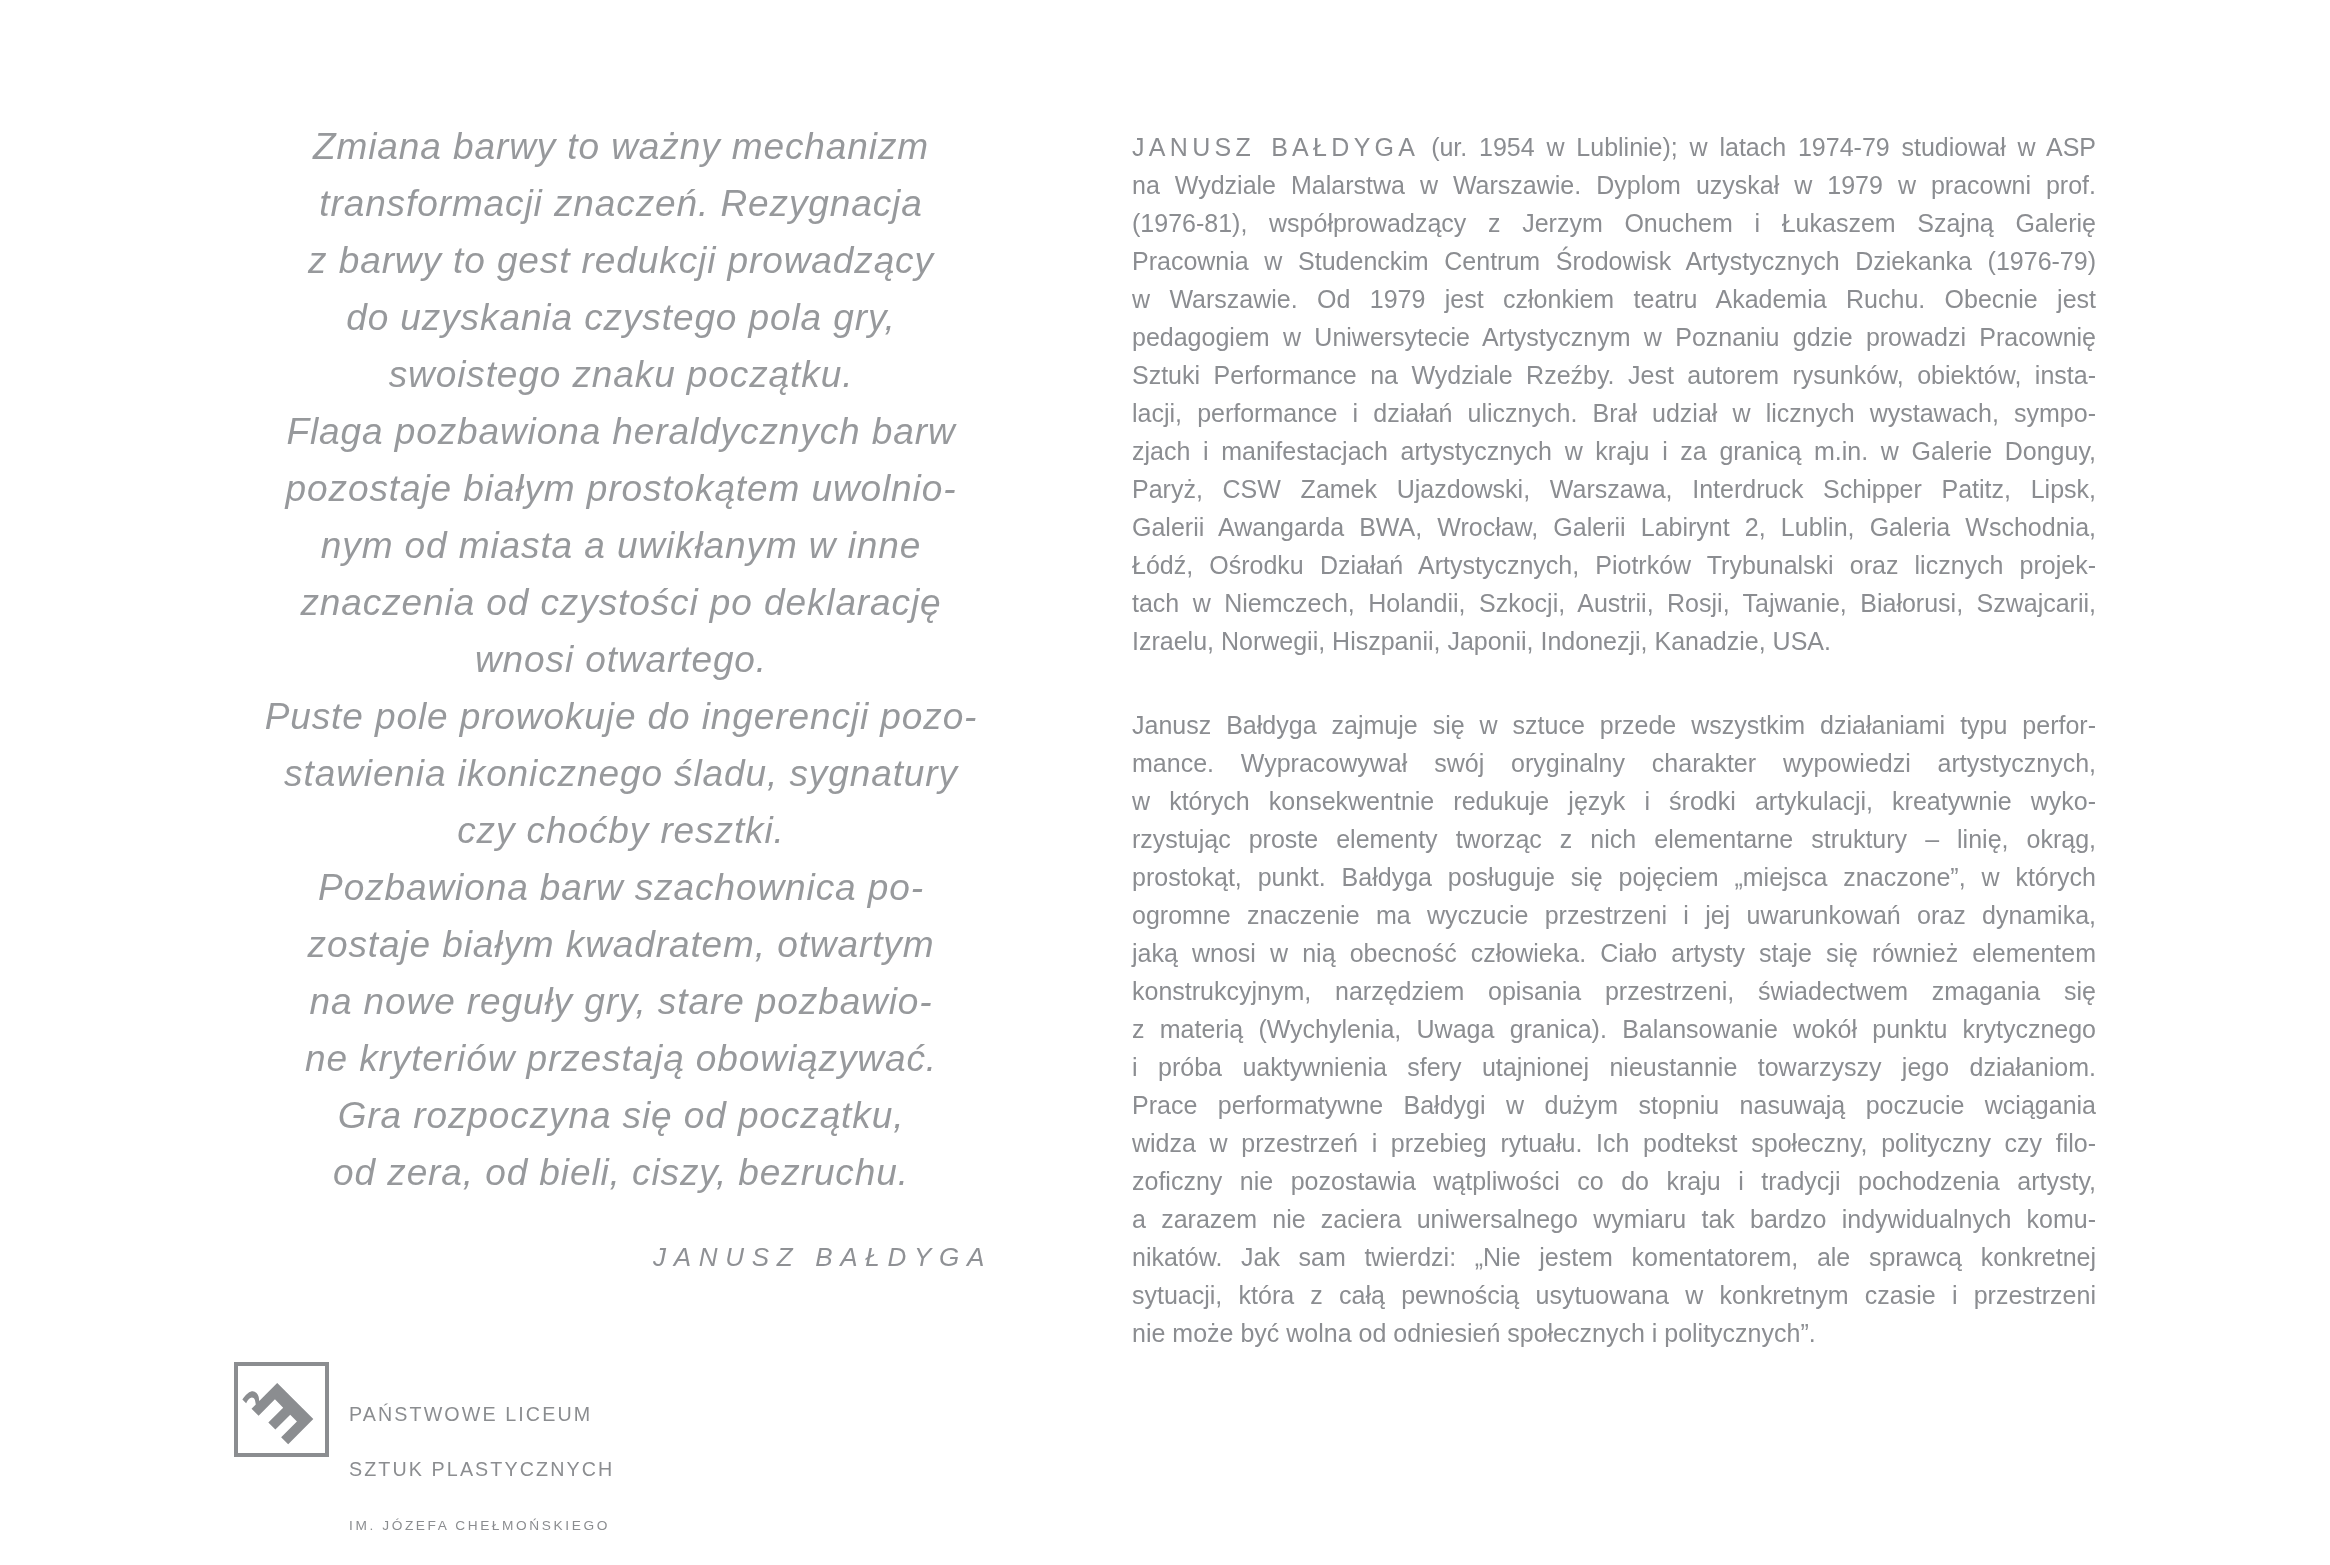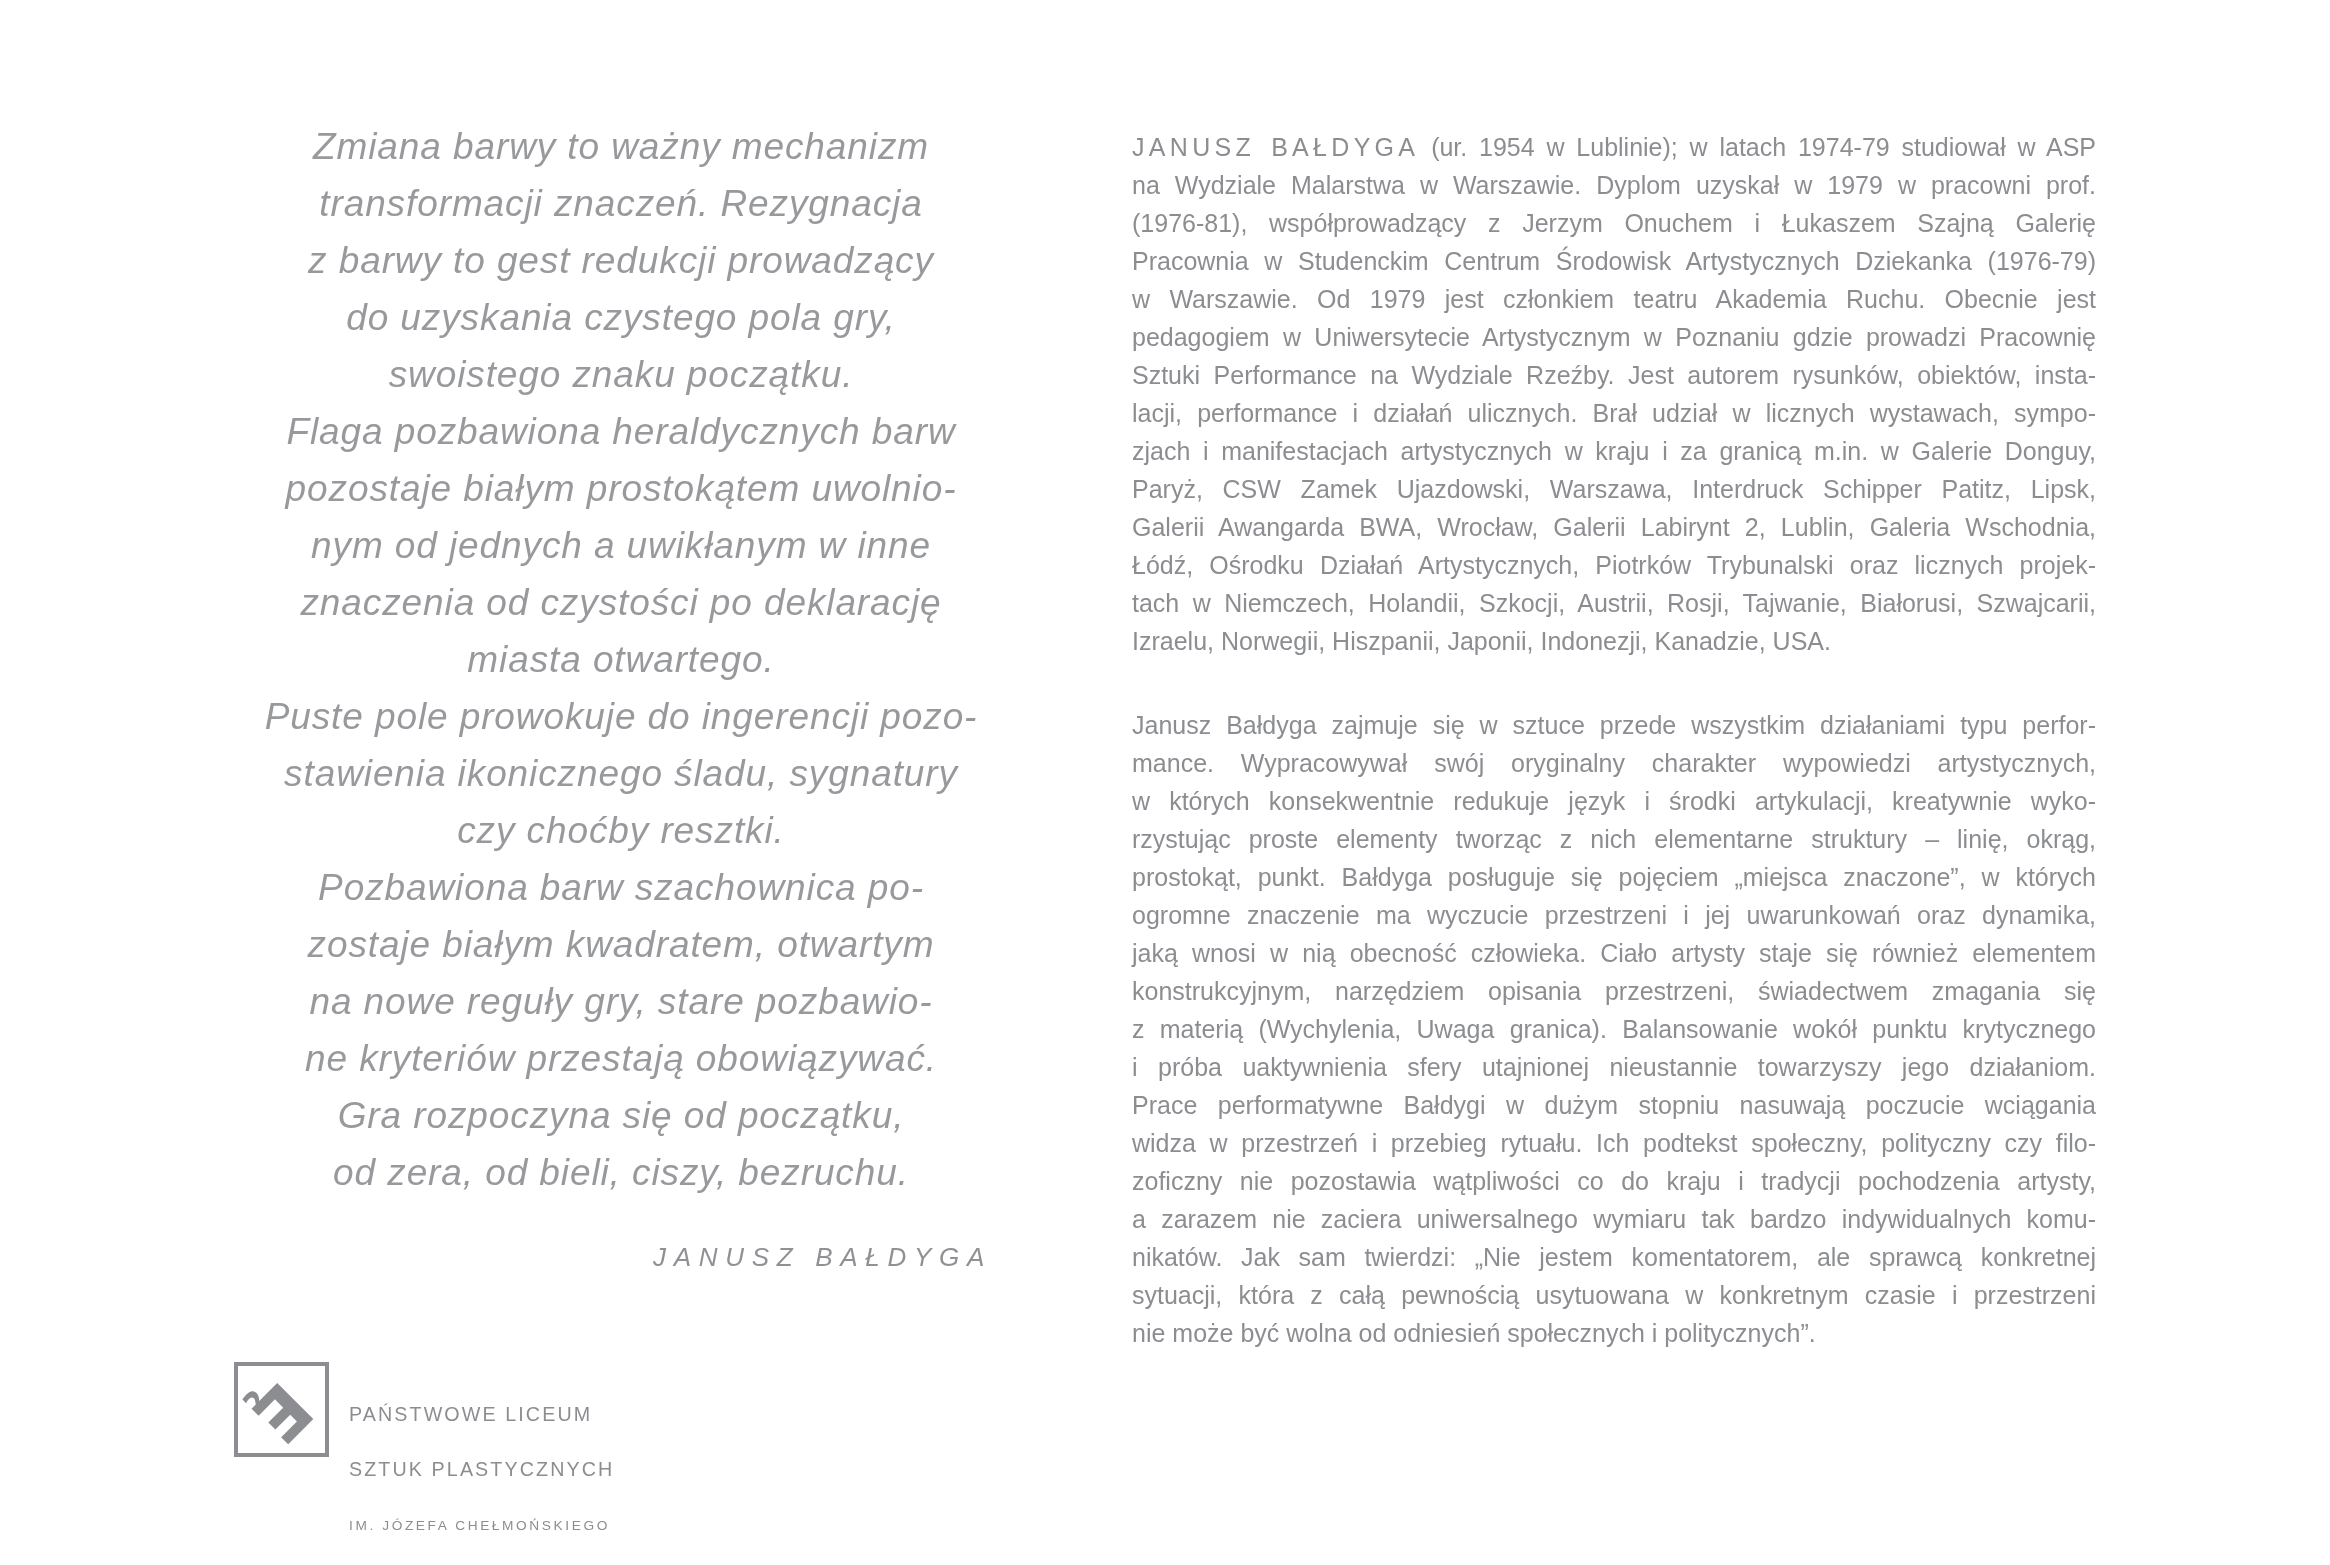--- a/index.html
+++ b/index.html
@@ -89,23 +89,23 @@
 <body>
 
 <div class="abs poem">
     <div class="tline">Zmiana barwy to ważny mechanizm</div>
     <div class="tline">transformacji znaczeń. Rezygnacja</div>
     <div class="tline">z barwy to gest redukcji prowadzący</div>
     <div class="tline">do uzyskania czystego pola gry,</div>
     <div class="tline">swoistego znaku początku.</div>
     <div class="tline">Flaga pozbawiona heraldycznych barw</div>
     <div class="tline">pozostaje białym prostokątem uwolnio-</div>
-    <div class="tline">nym od jednych a uwikłanym w inne</div>
+    <div class="tline">nym od miasta a uwikłanym w inne</div>
     <div class="tline">znaczenia od czystości po deklarację</div>
-    <div class="tline">miasta otwartego.</div>
+    <div class="tline">wnosi otwartego.</div>
     <div class="tline">Puste pole prowokuje do ingerencji pozo-</div>
     <div class="tline">stawienia ikonicznego śladu, sygnatury</div>
     <div class="tline">czy choćby resztki.</div>
     <div class="tline">Pozbawiona barw szachownica po-</div>
     <div class="tline">zostaje białym kwadratem, otwartym</div>
     <div class="tline">na nowe reguły gry, stare pozbawio-</div>
     <div class="tline">ne kryteriów przestają obowiązywać.</div>
     <div class="tline">Gra rozpoczyna się od początku,</div>
     <div class="tline">od zera, od bieli, ciszy, bezruchu.</div>
   </div>

